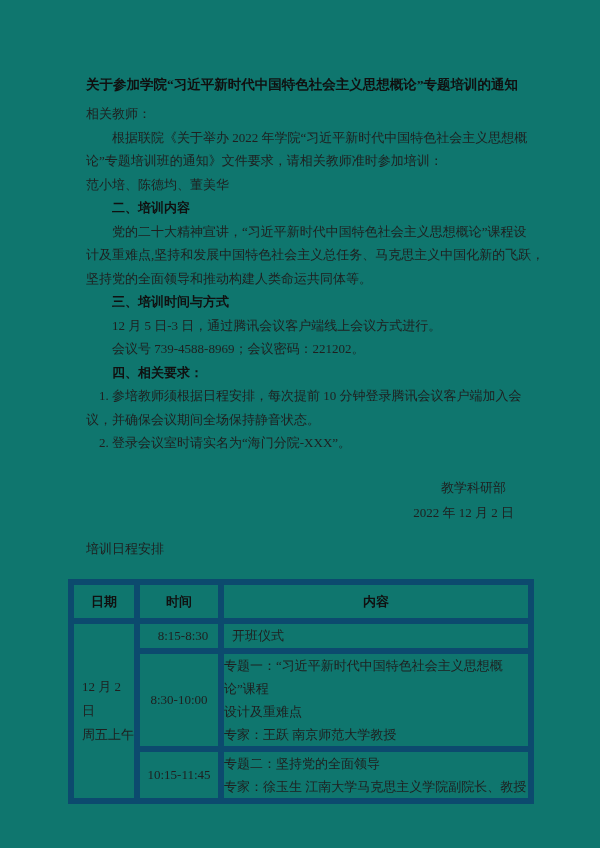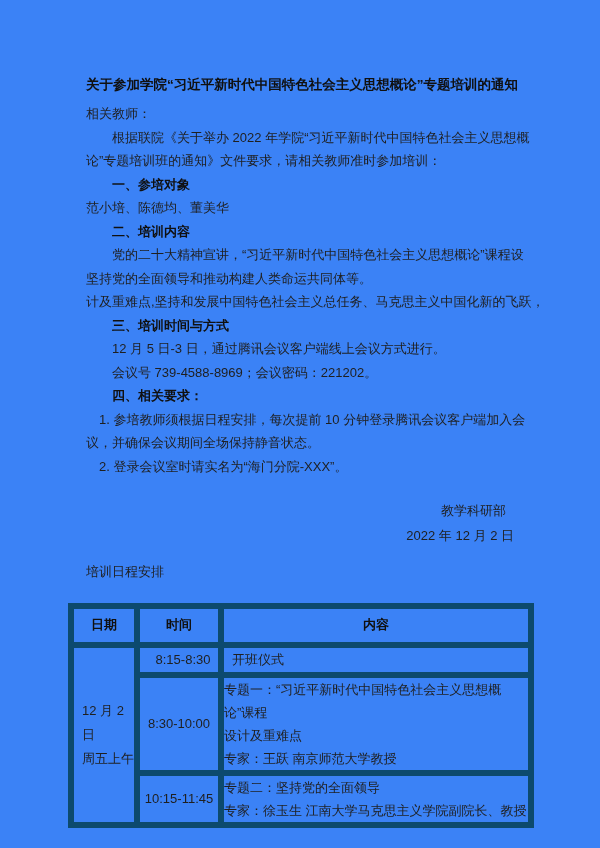--- a/index.html
+++ b/index.html
@@ -1,20 +1,20 @@
 <!DOCTYPE html>
 <html><head>
 <meta charset="utf-8">
 <style>
   html,body{margin:0;padding:0;background:#ffffff;}
   .page{
     position:relative;
     width:600px;height:848px;
-    background:#3b82f6;
-    font-family:Liberation Sans, sans-serif;
+    background:#0f766e;
+    font-family:Liberation Serif, serif;
     color:#1f1f1f;
     overflow:hidden;
   }
   .doc{padding:74px 86px 0 86px;}
   .title{
     font-size:13.5px;font-weight:700;color:#101010;
     text-align:center;line-height:22px;margin-bottom:6px;
     white-space:nowrap;
   }
   .line{
@@ -62,27 +62,26 @@
 
 <div class="page">
   <div class="doc">
 
     <div class="title">关于参加学院“习近平新时代中国特色社会主义思想概论”专题培训的通知</div>
 
     <div class="line">相关教师：</div>
     <div class="line ind2">根据联院《关于举办 2022 年学院“习近平新时代中国特色社会主义思想概</div>
     <div class="line">论”专题培训班的通知》文件要求，请相关教师准时参加培训：</div>
 
-    <div class="line ind2 b">一、参培对象</div>
     <div class="line">范小培、陈德均、董美华</div>
 
     <div class="line ind2 b">二、培训内容</div>
     <div class="line ind2">党的二十大精神宣讲，“习近平新时代中国特色社会主义思想概论”课程设</div>
+    <div class="line">计及重难点,坚持和发展中国特色社会主义总任务、马克思主义中国化新的飞跃，</div>
     <div class="line">坚持党的全面领导和推动构建人类命运共同体等。</div>
-    <div class="line">计及重难点,坚持和发展中国特色社会主义总任务、马克思主义中国化新的飞跃，</div>
 
     <div class="line ind2 b">三、培训时间与方式</div>
     <div class="line ind2">12 月 5 日-3 日，通过腾讯会议客户端线上会议方式进行。</div>
     <div class="line ind2">会议号 739-4588-8969；会议密码：221202。</div>
 
     <div class="line ind2 b">四、相关要求：</div>
     <div class="line ind1">1. 参培教师须根据日程安排，每次提前 10 分钟登录腾讯会议客户端加入会</div>
     <div class="line">议，并确保会议期间全场保持静音状态。</div>
     <div class="line ind1">2. 登录会议室时请实名为“海门分院-XXX”。</div>
 

